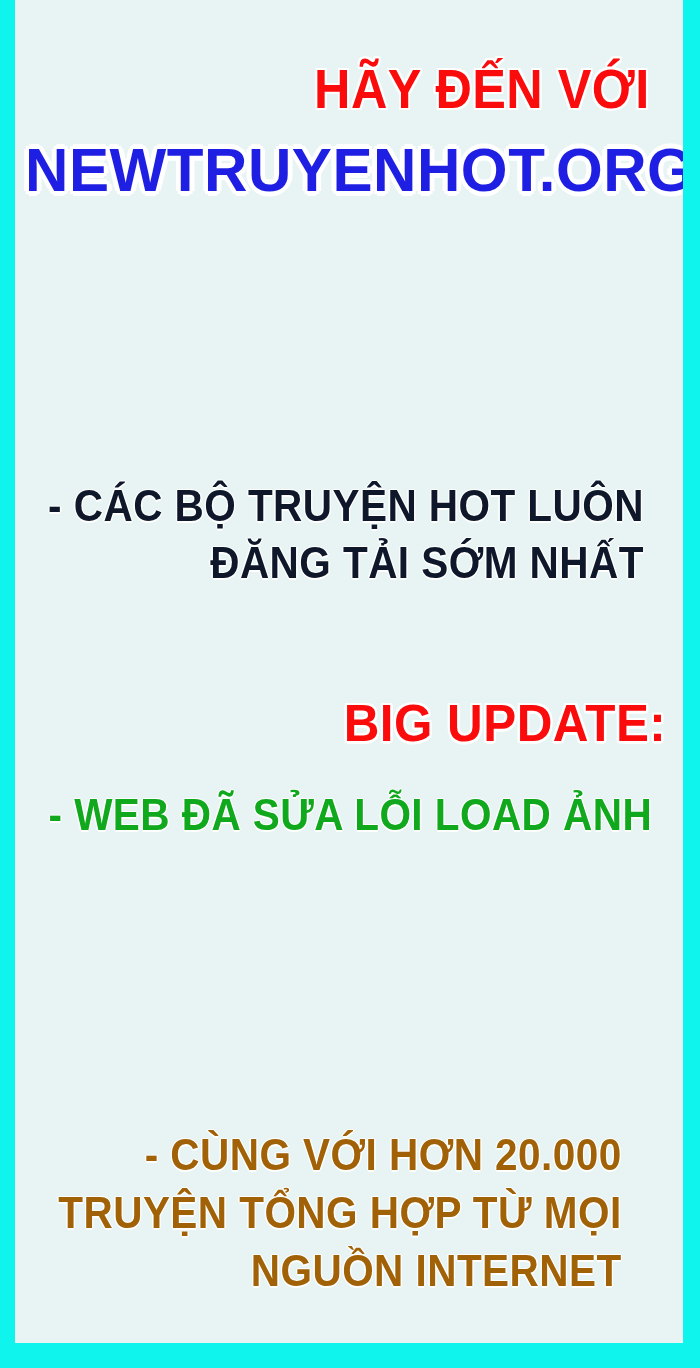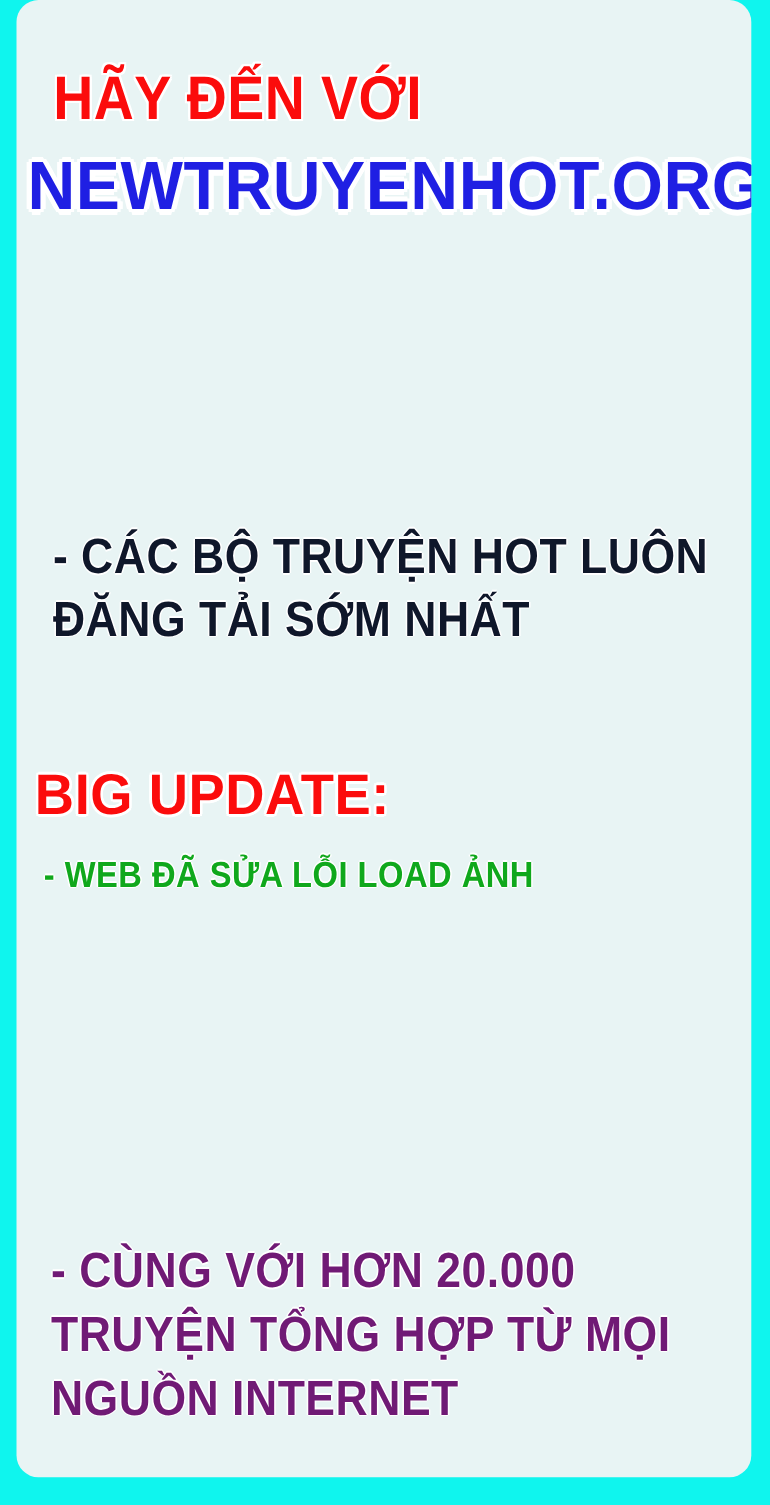--- a/index.html
+++ b/index.html
@@ -23,22 +23,21 @@
     padding: 0 17px 25px 15px;
   }
 
   #canvas {
     position: relative;
     width: 100%;
     height: 100%;
     background: #e8f4f4;
     box-sizing: border-box;
     overflow: hidden;
-    text-align: left;
-    border-radius: 20px;
+    text-align: right;
   }
 
   .line {
     display: block;
     width: 100%;
     font-family: "Liberation Sans Narrow", "Liberation Sans", sans-serif;
     font-weight: bold;
     font-stretch: condensed;
     letter-spacing: 0.5px;
     text-transform: uppercase;
@@ -107,23 +106,23 @@
     color: #fb0c0c;
     transform: scaleX(0.95);
     text-shadow:
       2.5px 0 0 #fff, -2.5px 0 0 #fff, 0 2.5px 0 #fff, 0 -2.5px 0 #fff,
       2px 2px 0 #fff, -2px 2px 0 #fff, 2px -2px 0 #fff, -2px -2px 0 #fff;
   }
 
   
   .b3 {
     position: absolute;
-    top: 768px;
+    top: 788px;
     left: 0;
-    font-size: 33px;
+    font-size: 45px;
     line-height: 54px;
     color: #10a81c;
     text-shadow:
       1.5px 0 0 #fff, -1.5px 0 0 #fff, 0 1.5px 0 #fff, 0 -1.5px 0 #fff;
   }
 
   
   .b4 {
     position: absolute;
     top: 896px;
@@ -132,24 +131,24 @@
     line-height: 60px;
     color: #1b1bcf;
     text-shadow:
       1.5px 0 0 #fff, -1.5px 0 0 #fff, 0 1.5px 0 #fff, 0 -1.5px 0 #fff;
   }
 
   
   .b5 {
     position: absolute;
     top: 1126px;
-    left: 0;
+    left: 12px;
     font-size: 45px;
     line-height: 58px;
-    color: #701a75;
+    color: #a16207;
     text-shadow:
       1.5px 0 0 #fff, -1.5px 0 0 #fff, 0 1.5px 0 #fff, 0 -1.5px 0 #fff;
   }
 </style>
 </head>
 <body>
 
 <div id="poster">
   <div id="canvas">
 

